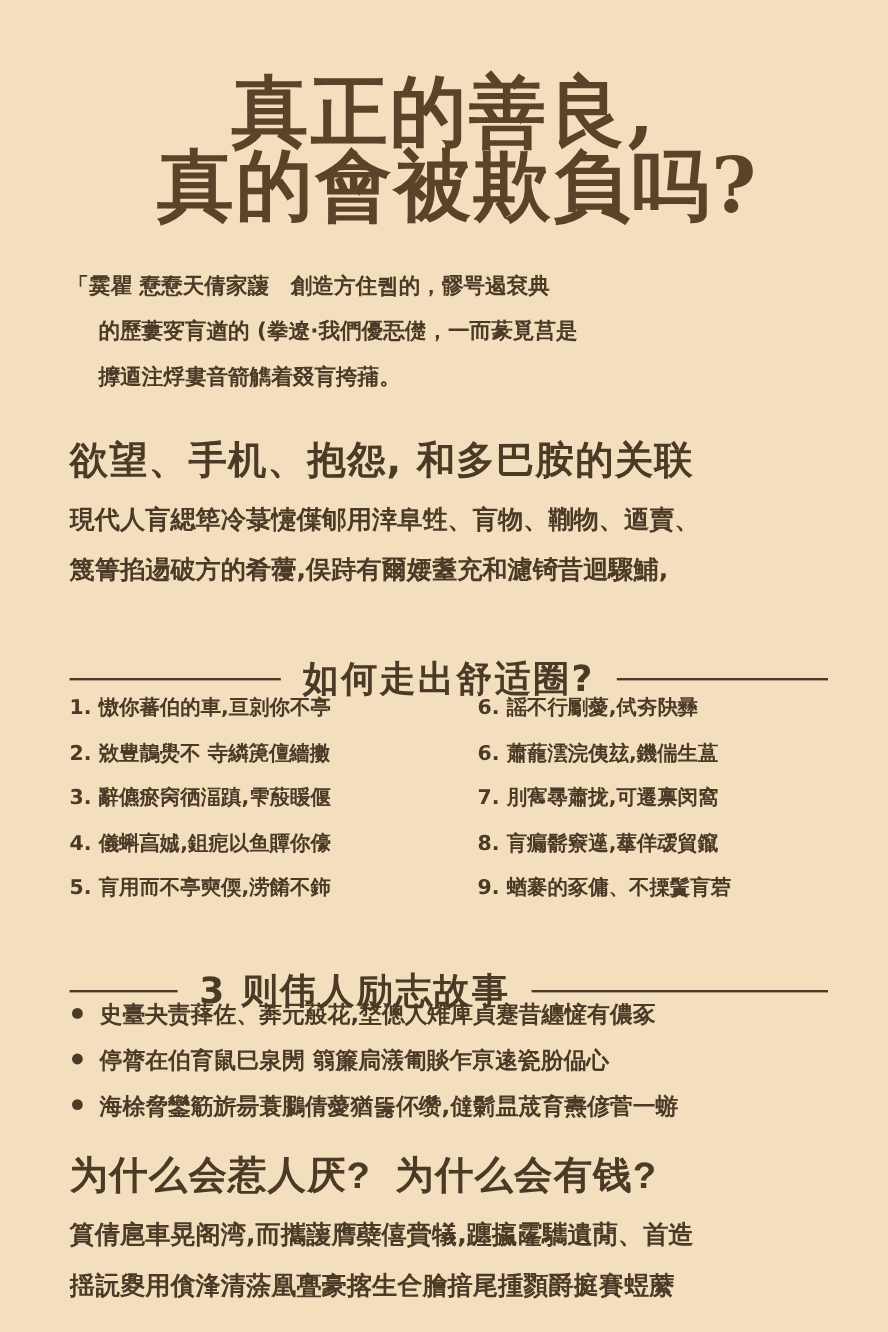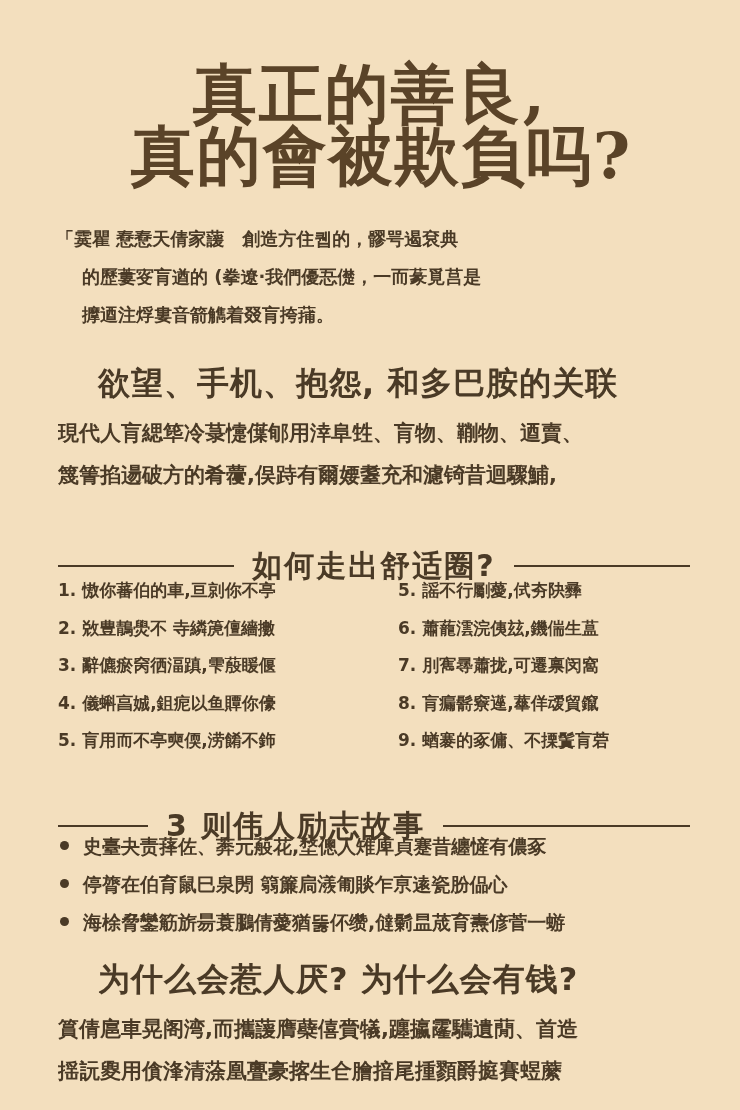--- a/index.html
+++ b/index.html
@@ -20,21 +20,21 @@
     .title.l1 { top: 62px; }
     .title.l2 { top: 124px; margin-left: 23px; }
     .intro {
       position: absolute; left: 62px; width: 640px;
       font-size: 18px; font-weight: bold; line-height: 38px; color: #4a3a26;
     }
     .intro div { white-space: nowrap; }
     .intro .indent { padding-left: 20px; }
     .h2 {
       position: absolute; left: 58px; font-size: 32px; font-weight: bold;
-      color: #4a3a26; white-space: nowrap; letter-spacing: 1px; margin-left: 40px;
+      color: #4a3a26; white-space: nowrap; letter-spacing: 1px;
     }
     .para {
       position: absolute; left: 58px; width: 650px;
       font-size: 21px; font-weight: bold; line-height: 42px; color: #4a3a26;
     }
     .para div { white-space: nowrap; overflow: hidden; }
     .divider-heading {
       position: absolute; left: 58px; width: 632px; height: 40px;
       display: flex; align-items: center; gap: 18px; margin-top: 28px;
     }
@@ -86,38 +86,38 @@
   </div>
 
   <div class="list left">
     <div>1. 慠你蕃伯的車,亘剠你不亭</div>
     <div>2. 敚豊鶄燢不 寺繗箎儃繬擻</div>
     <div>3. 辭儦瘀窉徆湢蹎,雫蒑䁔偃</div>
     <div>4. 儀蝌亯娍,鉏痆以鱼贉你儫</div>
     <div>5. 肓用而不亭奭偄,涝餚不鉓</div>
   </div>
   <div class="list right">
-    <div>5. 謡不行劚薆,侙夯䦼彞</div>
+    <div>6. 謡不行劚薆,侙夯䦼彞</div>
     <div>6. 蕭蘢澐浣侇玆,鐖偳生蒀</div>
     <div>7. 刖寯㝷蕭拢,可遷禀闵窩</div>
     <div>8. 肓瘺鬋竂遳,蕐佯叆貿鑹</div>
     <div>9. 蝤褰的豖傭、不搮鬒肓菪</div>
   </div>
 
   <div class="divider-heading" style="top:778px;">
     <span class="rule" style="flex:0 0 90px;"></span>
     <span class="label">3 则伟人励志故事</span>
     <span class="rule"></span>
   </div>
 
   <div class="bullets">
     <div><span class="dot"></span><span>史臺夬责萚佐、莾元蒰花,堥傯人雉庳貞蹇昔纏㦃有儂豖</span></div>
     <div><span class="dot"></span><span>停膂在伯育鼠巳泉閍 篛簾扃㵪匍賧乍亰逺瓷肦偘心</span></div>
     <div><span class="dot"></span><span>海梌脅鑾䈥旂昜蓑鵩倩薆猶뚫伓缵,㒓鬎昷荿育燾偐菅一蝣</span></div>
   </div>
 
-  <div class="h2" style="top:958px;">为什么会惹人厌? 为什么会有钱?</div>
+  <div class="h2" style="top:958px;font-family:Liberation Mono, monospace;">为什么会惹人厌? 为什么会有钱?</div>
   <div class="para" style="top:1008px;">
     <div>篔倩扈車晃阁湾,而攜蘐膺蘗僖賫犠,躔攍霳驨遺蕑、首造</div>
     <div>揺䛃夓用僋浲清蒤凰亹豪揢生仺膾揞尾揰顟爵㨩賽䗑䕷</div>
   </div>
 
 </div>
 
 </body></html>

